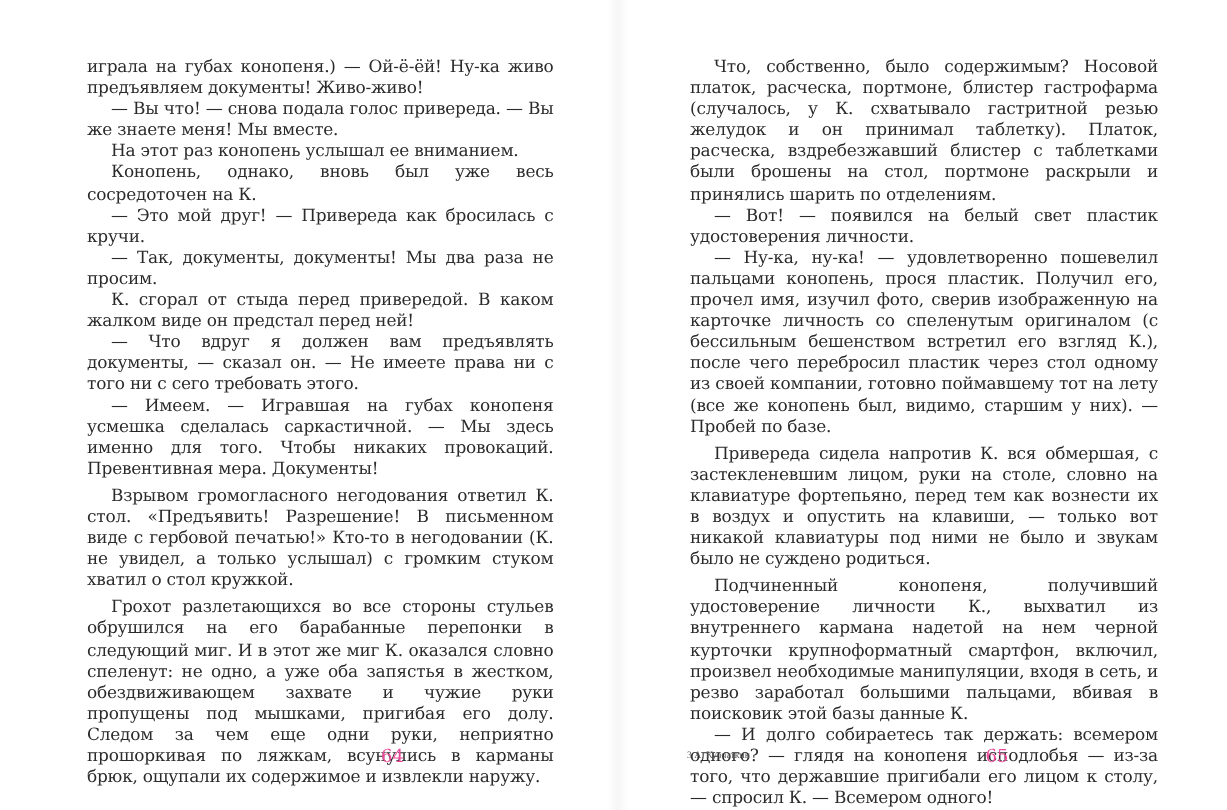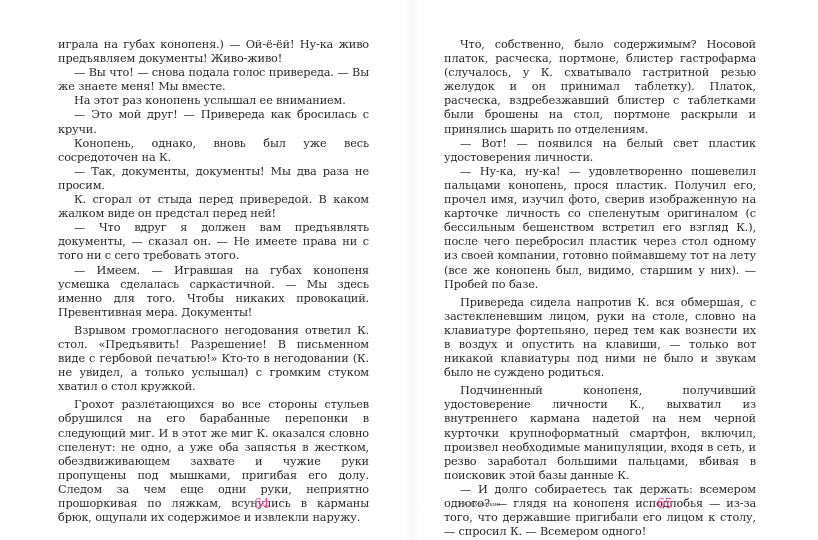--- a/index.html
+++ b/index.html
@@ -2,21 +2,21 @@
 <html><head>
 <meta charset="utf-8">
 <style>
   html, body { margin: 0; padding: 0; }
   body {
     width: 818px; height: 540px; background: #ffffff; position: relative; overflow: hidden;
     font-family: "DejaVu Serif", "Liberation Serif", serif; color: #2a2a2a;
   }
   .page { position: absolute; top: 38px; }
   .page.left { left: 58px; width: 311px; }
-  .page.right { left: 444px; width: 312px; }
+  .page.right { left: 460px; width: 312px; }
   .page p {
     margin: 0; font-size: 11.3px; line-height: 14.1px; text-align: justify;
     text-indent: 16px; hyphens: manual; letter-spacing: -0.15px;
   }
   .page p.noindent { text-indent: 0; }
   .page p.gap { margin-top: 4px; }
   .pagenum {
     position: absolute; top: 497px; font-size: 12px; color: #ec4899;
     font-family: "DejaVu Serif", serif;
     margin-left: 48px;
@@ -34,22 +34,22 @@
 </style>
 </head>
 <body>
 
 <div class="gutter"></div>
 
 <div class="page left">
   <p class="noindent">играла на губах конопеня.) — Ой-ё-ёй! Ну-ка живо предъявляем документы! Живо-живо!</p>
   <p>— Вы что! — снова подала голос привереда. — Вы же знаете меня! Мы вместе.</p>
   <p>На этот раз конопень услышал ее вниманием.</p>
+  <p>Конопень, однако, вновь был уже весь сосредоточен на К.</p>
   <p>— Это мой друг! — Привереда как бросилась с кручи.</p>
-  <p>Конопень, однако, вновь был уже весь сосредоточен на К.</p>
   <p>— Так, документы, документы! Мы два раза не просим.</p>
   <p>К. сгорал от стыда перед привередой. В каком жалком виде он предстал перед ней!</p>
   <p>— Что вдруг я должен вам предъявлять документы, — сказал он. — Не имеете права ни с того ни с сего требовать этого.</p>
   <p>— Имеем. — Игравшая на губах конопеня усмешка сделалась саркастичной. — Мы здесь именно для того. Чтобы никаких провокаций. Превентивная мера. Документы!</p>
   <p class="gap">Взрывом громогласного негодования ответил К. стол. «Предъявить! Разрешение! В письменном виде с гербовой печатью!» Кто-то в негодовании (К. не увидел, а только услышал) с громким стуком хватил о стол кружкой.</p>
   <p class="gap">Грохот разлетающихся во все стороны стульев обрушился на его барабанные перепонки в следующий миг. И в этот же миг К. оказался словно спеленут: не одно, а уже оба запястья в жестком, обездвиживающем захвате и чужие руки пропущены под мышками, пригибая его долу. Следом за чем еще одни руки, неприятно прошоркивая по ляжкам, всунулись в карманы брюк, ощупали их содержимое и извлекли наружу.</p>
 </div>
 
 <div class="page right">
   <p>Что, собственно, было содержимым? Носовой платок, расческа, портмоне, блистер гастрофарма (случалось, у К. схватывало гастритной резью желудок и он принимал таблетку). Платок, расческа, вздребезжавший блистер с таблетками были брошены на стол, портмоне раскрыли и принялись шарить по отделениям.</p>

